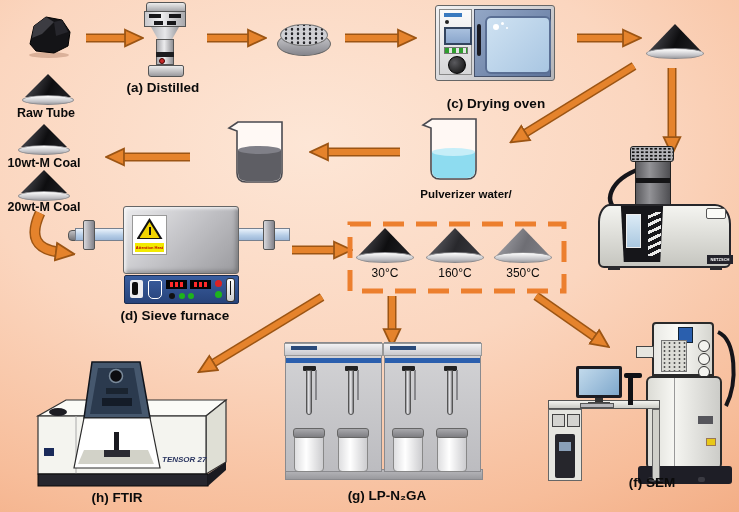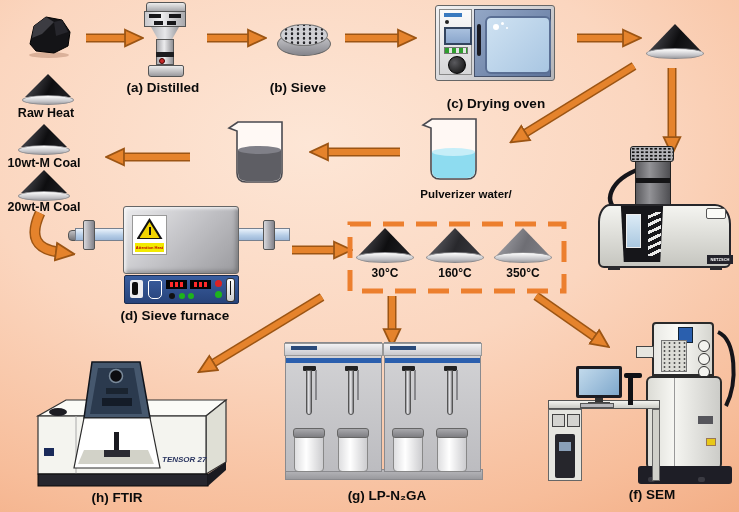--- a/index.html
+++ b/index.html
@@ -10,21 +10,21 @@
   .layer{position:absolute;left:0;top:0;}
   
   .ao{stroke:#9c5514;stroke-width:9;fill:none;}
   .af{stroke:#e5832c;stroke-width:6;fill:none;}
   .ao2{stroke:#9c5514;stroke-width:11;fill:none;}
   .af2{stroke:#e5832c;stroke-width:8;fill:none;}
   .dashbox{fill:none;stroke:#ec7f2e;stroke-width:5;stroke-dasharray:21 12;}
   
   .caption{position:absolute;width:120px;text-align:center;font-weight:bold;font-size:13.5px;color:#0b0b0b;}
   .sample-label{position:absolute;width:92px;text-align:center;font-weight:bold;font-size:12.5px;color:#0b0b0b;}
-  .temp-label{position:absolute;width:56px;text-align:center;font-weight:bold;font-size:12px;color:#0b0b0b;}
+  .temp-label{position:absolute;width:56px;text-align:center;font-weight:normal;font-size:12px;color:#0b0b0b;}
   .sol-label{position:absolute;left:390px;top:187px;width:152px;text-align:center;font-weight:bold;font-size:11.5px;line-height:14px;color:#0b0b0b;}
   
   .pile{position:absolute;width:52px;height:31px;}
   .pile .tri{position:absolute;left:50%;transform:translateX(-50%);top:0;width:46px;height:23px;clip-path:polygon(50% 0,100% 100%,0 100%);}
   .pile .dish{position:absolute;left:0;right:0;bottom:0;height:10px;border-radius:50%;box-sizing:border-box;
     background:linear-gradient(#ffffff,#c2c2c6 70%,#9d9da1);border:1px solid #8a8a8e;}
   .pile-lg{width:58px;height:35px;}
   .pile-lg .tri{width:52px;height:27px;}
   .pile-lg .dish{height:11px;}
   .tri-black{background:linear-gradient(115deg,#46464c 15%,#0e0e10 55%,#222226);}
@@ -206,21 +206,21 @@
     <ellipse cx="25" cy="43" rx="20" ry="3" fill="rgba(120,60,30,0.25)"></ellipse>
     <path d="M6 32 L10 14 L22 5 L38 8 L46 20 L44 34 L30 41 L12 39 Z" fill="#141417" stroke="#000" stroke-width="1"></path>
     <path d="M10 14 L22 5 L30 10 L18 22 L8 26 Z" fill="#3c3c42"></path>
     <path d="M30 10 L38 8 L44 20 L32 24 Z" fill="#26262c"></path>
   </svg>
 
   <div class="pile" style="left:22px;top:74px">
       <div class="tri tri-black"></div>
       <div class="dish"></div>
     </div>
-  <div class="sample-label" style="left:0px;top:106px">Raw Heat</div>
+  <div class="sample-label" style="left:0px;top:106px">Raw Tube</div>
   <div class="pile" style="left:18px;top:124px">
       <div class="tri tri-black"></div>
       <div class="dish"></div>
     </div>
   <div class="sample-label" style="left:-2px;top:156px">10wt-M Coal</div>
   <div class="pile" style="left:18px;top:170px">
       <div class="tri tri-black"></div>
       <div class="dish"></div>
     </div>
   <div class="sample-label" style="left:-2px;top:200px">20wt-M Coal</div>
@@ -459,20 +459,19 @@
         <i></i>
       </div>
     <div class="sem-stand"></div>
     <div class="sem-mbase"></div>
     <div class="sem-kb"></div>
     <div class="sem-arm1"></div>
     <div class="sem-arm2"></div>
   </div>
 
   <div class="caption" style="left:103px;top:80px">(a) Distilled</div>
-  <div class="caption" style="left:238px;top:80px">(b) Sieve</div>
   <div class="caption" style="left:436px;top:96px">(c) Drying oven</div>
   <div class="caption" style="left:115px;top:308px">(d) Sieve furnace</div>
-  <div class="caption" style="left:592px;top:487px">(f) SEM</div>
+  <div class="caption" style="left:592px;top:475px">(f) SEM</div>
   <div class="caption" style="left:327px;top:488px">(g) LP-N₂GA</div>
   <div class="caption" style="left:57px;top:490px">(h) FTIR</div>
 
 </div>
 
 </body></html>

